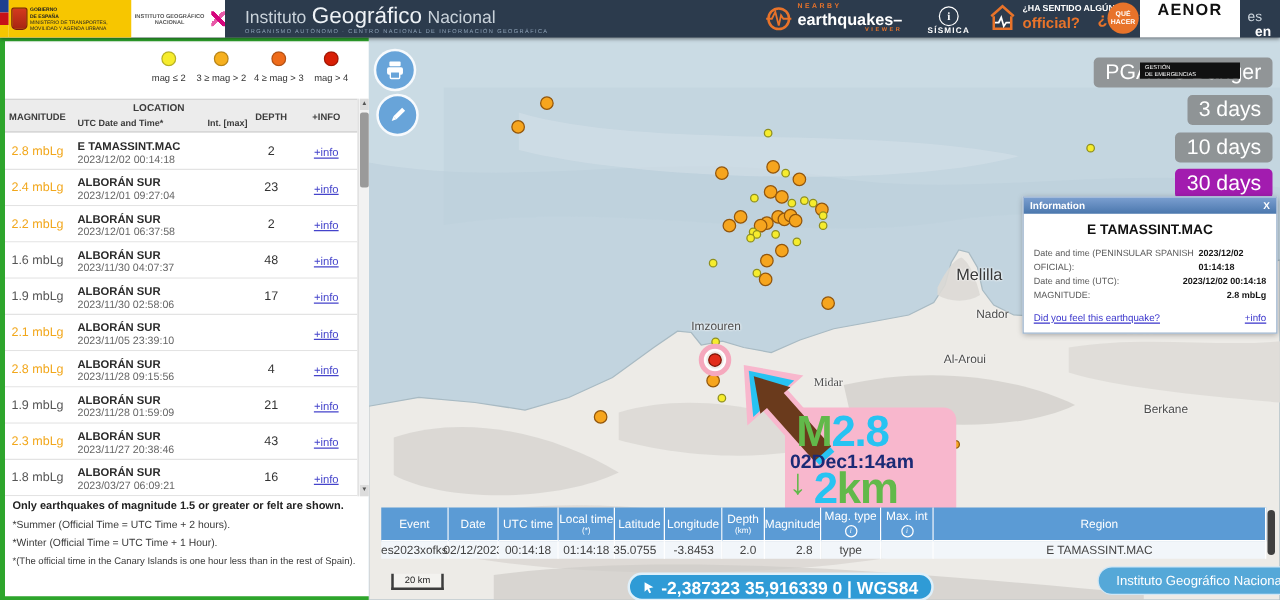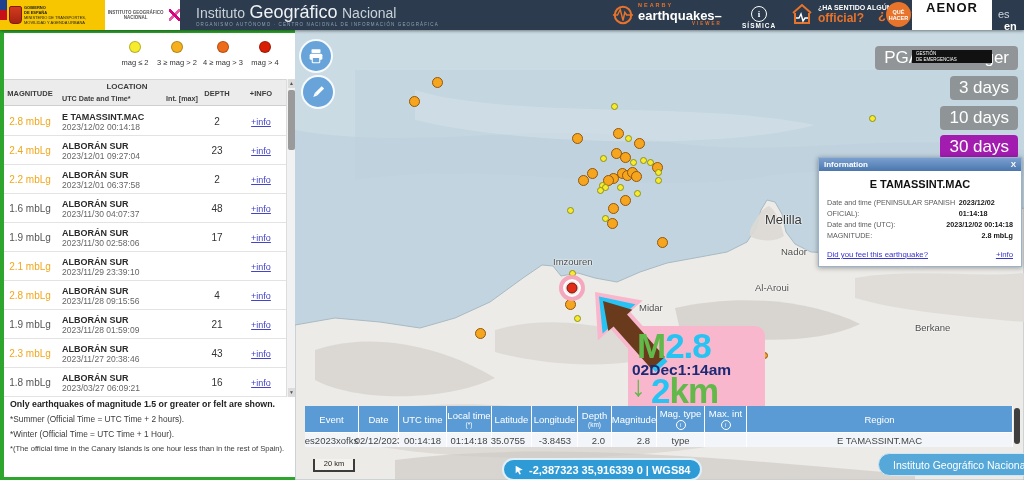--- a/index.html
+++ b/index.html
@@ -112,21 +112,21 @@
   .etable{left:10px;top:376px;z-index:12;display:flex;flex-direction:column;}
   .erow{display:flex;}
   .ecell{box-sizing:border-box;border-right:1px solid #fff;display:flex;flex-direction:column;align-items:center;justify-content:center;}
   .ecell.h{background:#5b9bd5;color:#fff;height:27px;font-size:9.5px;border-bottom:1px solid #fff;}
   .ecell.h .sub{font-size:6.5px;}
   .ecell.v{background:#f2f6fa;color:#444;height:14px;font-size:9.5px;}
   .hinfo{display:inline-flex;width:8px;height:8px;border:1px solid #fff;border-radius:50%;font-size:5.5px;align-items:center;justify-content:center;margin-top:1px;font-family:"Liberation Serif",serif;font-style:italic;}
   .vscroll{left:719px;top:378px;width:6px;height:36px;background:#3f3f3f;border-radius:3px;z-index:13;}
   
   .scalebar{left:18px;top:429px;width:42px;height:13px;border-left:2px solid #3c3c3c;border-right:2px solid #3c3c3c;border-bottom:2px solid #3c3c3c;background:rgba(255,255,255,.35);box-sizing:border-box;text-align:center;font-size:7.5px;color:#222;z-index:12;}
-  .coordpill{left:207px;top:428px;height:19px;background:#2f9bd6;border:2px solid #dff0fa;border-radius:12px;color:#fff;font-size:11px;font-weight:bold;display:flex;align-items:center;gap:5px;padding:0 10px;z-index:12;white-space:nowrap;}
+  .coordpill{left:207px;top:428px;height:19px;background:#2f9bd6;border:2px solid #dff0fa;border-radius:12px;color:#fff;font-size:14px;font-weight:bold;display:flex;align-items:center;gap:5px;padding:0 10px;z-index:12;white-space:nowrap;}
   .ignpill{left:583px;top:423px;height:21px;background:#55a8d8;border:1px solid #cfe6f5;border-radius:13px;color:#fff;font-size:10.5px;display:flex;align-items:center;padding:0 14px;z-index:12;cursor:pointer;white-space:nowrap;}
   a{text-decoration:underline;cursor:pointer;}
 </style>
 </head>
 <body>
 
 <div class="page">
 
   <div class="abs topbar">
     <div class="abs gov-box">
@@ -220,21 +220,21 @@
       <path d="M100,430 C250,410 450,430 620,445 L620,450 L100,450 Z" fill="#cfccc8" opacity="0.7"></path>
     </svg>
 
     <div>
         <div class="city big" style="left: 470px; top: 182px;">Melilla</div>
         <div class="city" style="left: 486px; top: 216px;">Nador</div>
         <div class="city" style="left: 460px; top: 252px;">Al-Aroui</div>
         <div class="city" style="left: 604px; top: 228px;">Saida</div>
         <div class="city" style="left: 620px; top: 292px;">Berkane</div>
         <div class="city" style="left: 258px; top: 226px;">Imzouren</div>
-        <div class="city" style="left: 344px; top: 272px;">Midar</div>
+        <div class="city" style="left: 356px; top: 272px; font-family: Liberation Serif, serif;">Midar</div>
       </div>
     <div>
         <div class="dot o" style="left: 136.5px; top: 46.5px;"></div>
         <div class="dot o" style="left: 113.5px; top: 65.5px;"></div>
         <div class="dot y" style="left: 315.5px; top: 72.5px;"></div>
         <div class="dot y" style="left: 573.5px; top: 84.5px;"></div>
         <div class="dot o" style="left: 276.5px; top: 102.5px;"></div>
         <div class="dot o" style="left: 317.5px; top: 97.5px;"></div>
         <div class="dot o" style="left: 338.5px; top: 107.5px;"></div>
         <div class="dot y" style="left: 329.5px; top: 104.5px;"></div>
@@ -493,21 +493,21 @@
           <div class="qc qc-int"></div>
           <div class="qc qc-depth">17</div>
           <div class="qc qc-info">
             <a>+info</a>
           </div>
         </div>
         <div class="qrow">
           <div class="qc qc-mag hot">2.1 mbLg</div>
           <div class="qc qc-loc">
             <div class="qc-place">ALBORÁN SUR</div>
-            <div class="qc-time">2023/11/29 23:39:10</div>
+            <div class="qc-time">2023/11/05 23:39:10</div>
           </div>
           <div class="qc qc-int"></div>
           <div class="qc qc-depth"></div>
           <div class="qc qc-info">
             <a>+info</a>
           </div>
         </div>
         <div class="qrow">
           <div class="qc qc-mag hot">2.8 mbLg</div>
           <div class="qc qc-loc">

